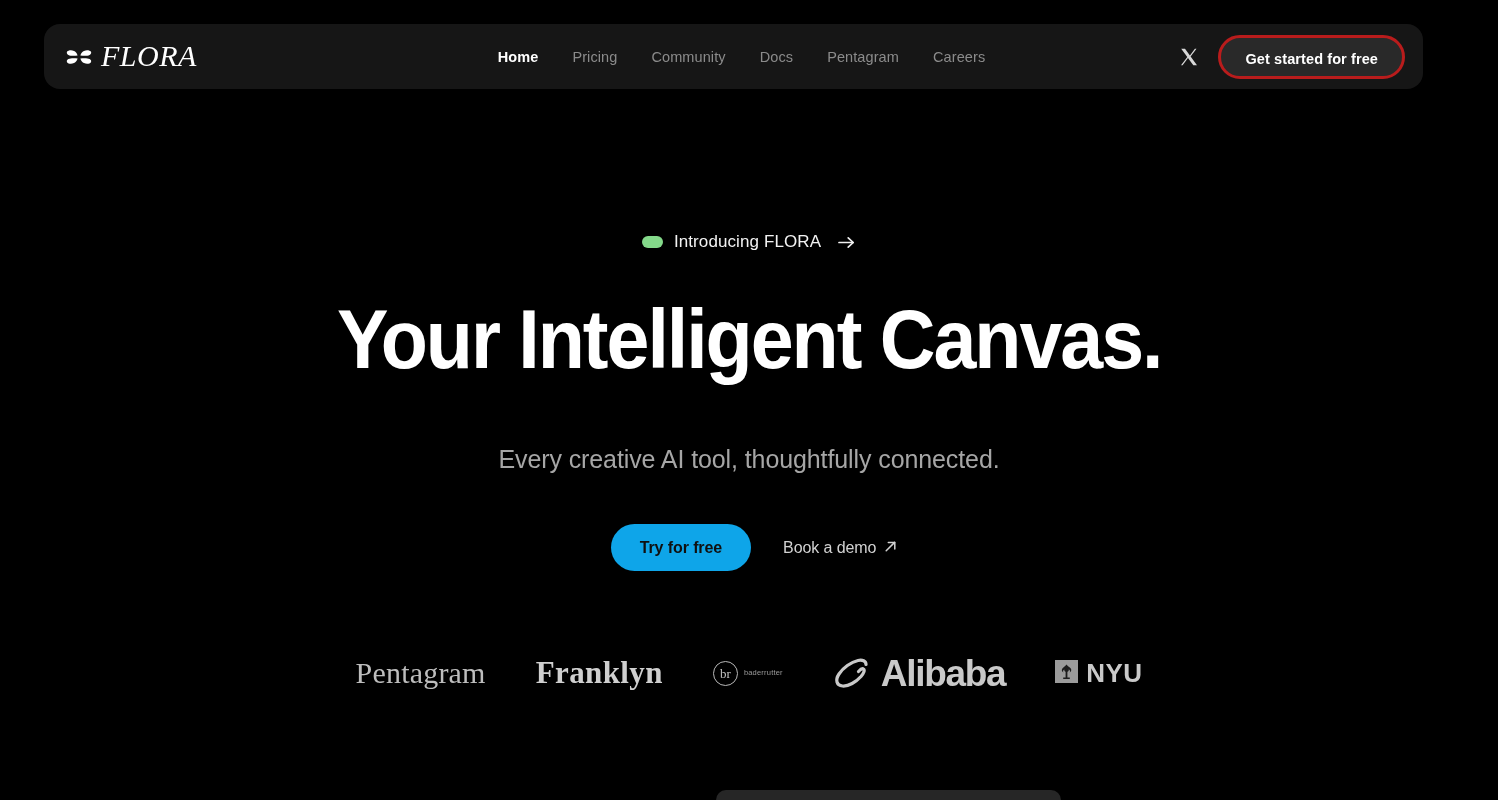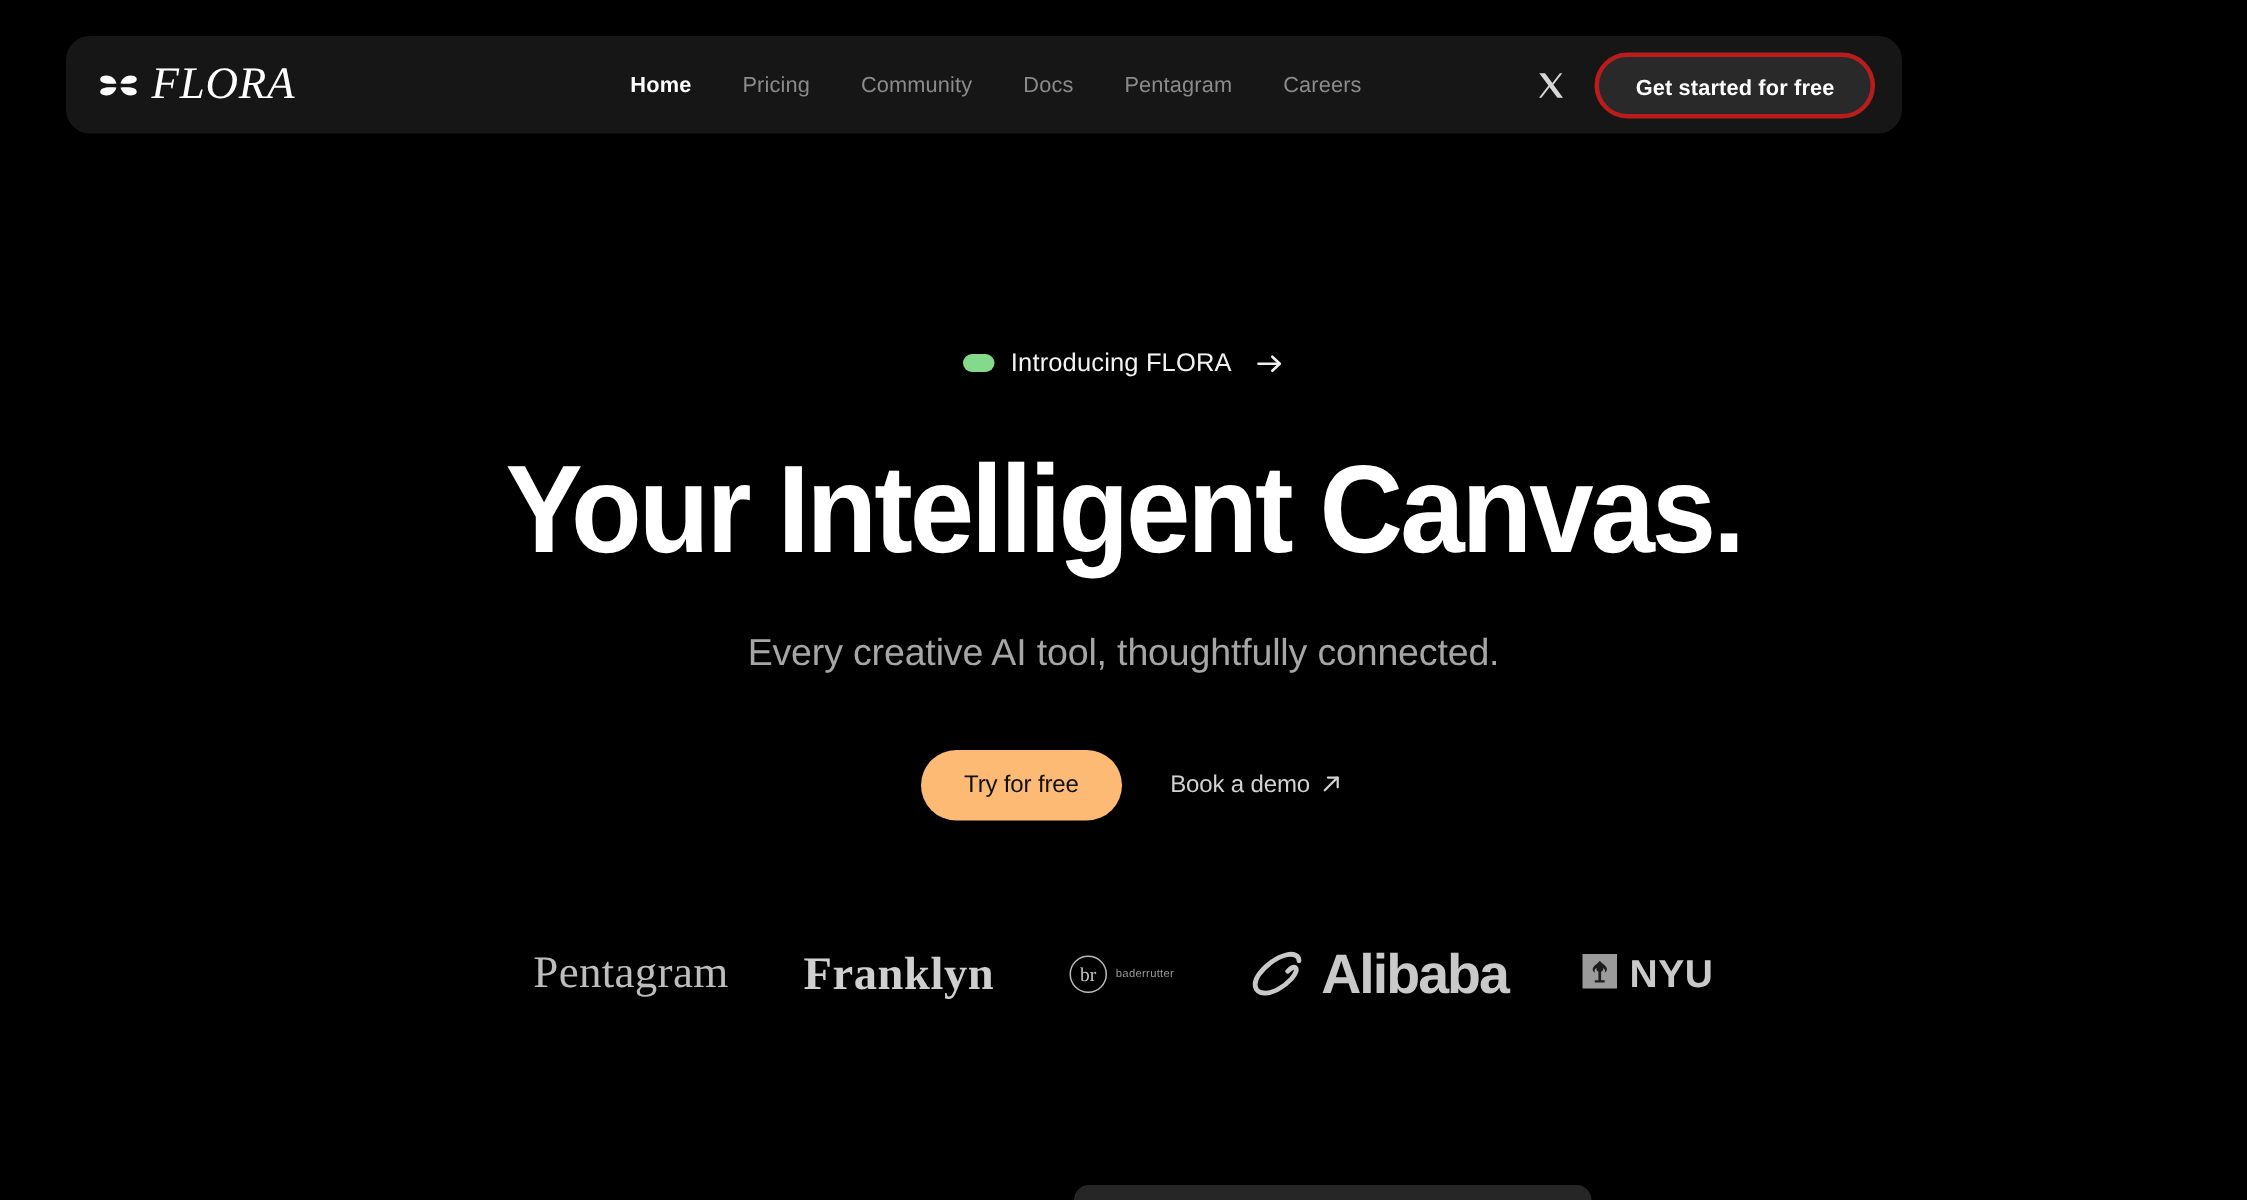--- a/index.html
+++ b/index.html
@@ -16,21 +16,21 @@
     font-family: "Liberation Sans", sans-serif;
     color: #ffffff;
     position: relative;
   }
 
   
   .header-bar {
     position: absolute;
     left: 44px;
     top: 24px;
-    width: 1224px;
+    width: 1379px;
     height: 65px;
     background: #161616;
     border-radius: 16px;
     display: flex;
     align-items: center;
     padding: 0 18px 0 22px;
   }
 
   .brand {
     display: flex;
@@ -172,35 +172,36 @@
     transform: scaleX(0.93);
     margin-bottom: 40px;
   }
 
   .subheadline {
     font-size: 25px;
     color: #a6a6a6;
     letter-spacing: -0.1px;
     white-space: nowrap;
     margin-bottom: 50px;
+    margin-top: 24px;
   }
 
   .cta-row {
     display: flex;
     align-items: center;
     gap: 32px;
     margin-bottom: 80px;
     padding-left: 10px;
   }
 
   .cta-primary {
-    background: #fdba74;
+    background: #0ea5e9;
     color: #101010;
     font-size: 16px;
-    font-weight: normal;
+    font-weight: bold;
     letter-spacing: -0.1px;
     border: none;
     height: 47px;
     padding: 0 29px;
     border-radius: 24px;
     cursor: pointer;
     white-space: nowrap;
     font-family: "Liberation Sans", sans-serif;
   }
 

